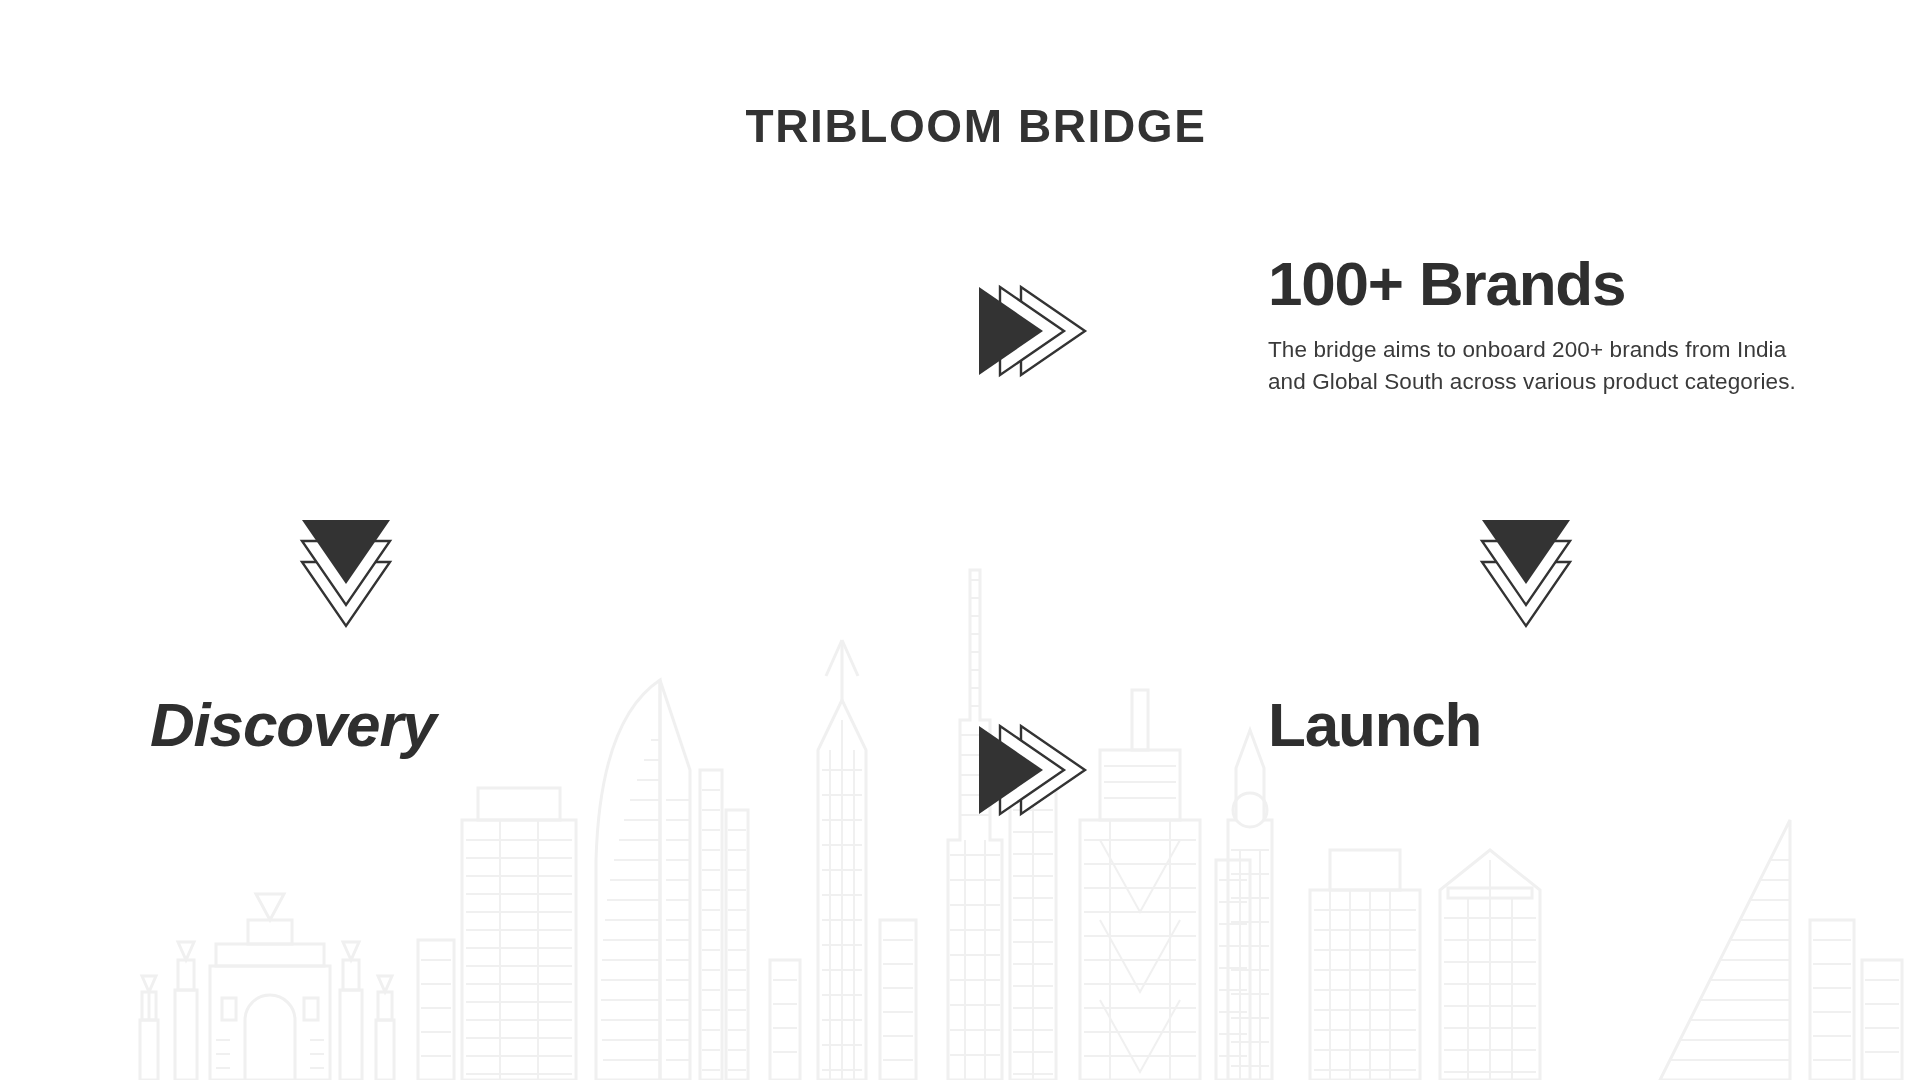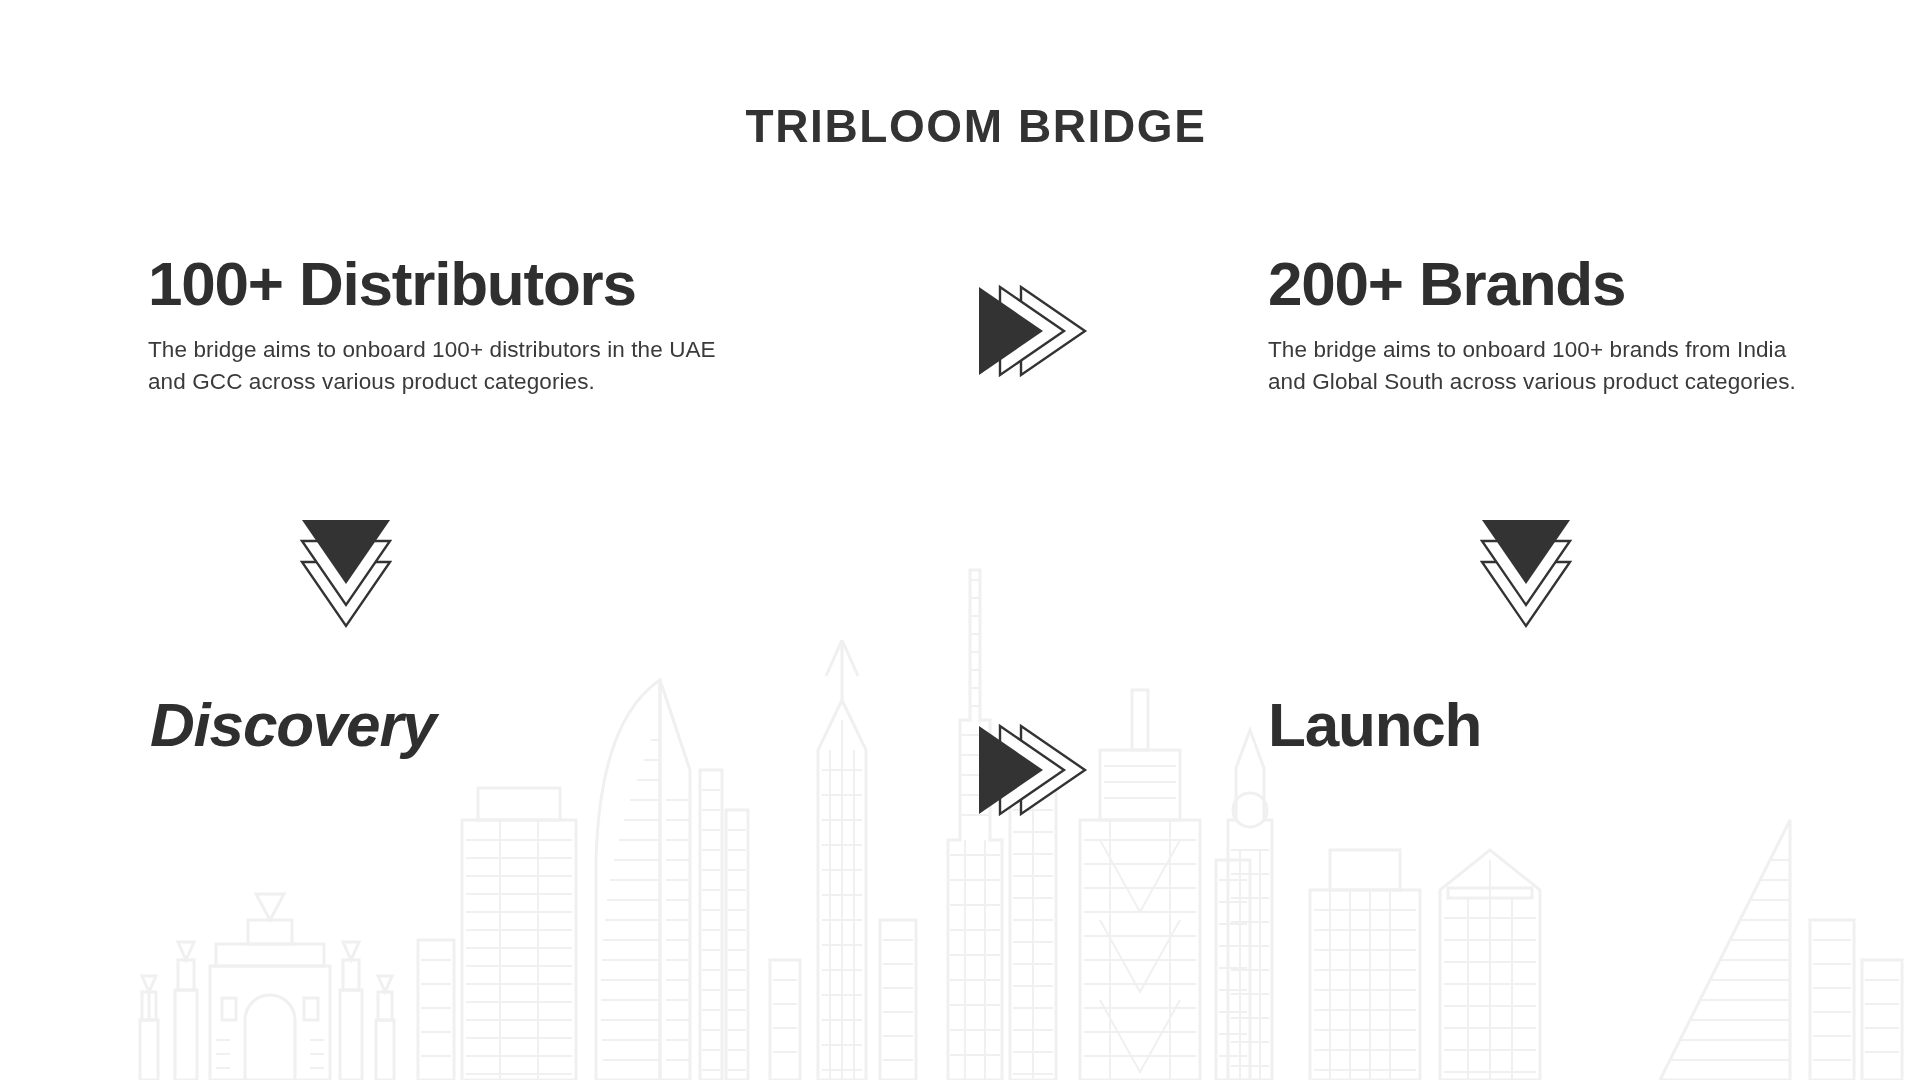--- a/index.html
+++ b/index.html
@@ -320,28 +320,24 @@
       </g>
 
     </g>
   </svg>
 </div>
 
 <div id="content">
 
   <h1 id="page-title">TRIBLOOM BRIDGE</h1>
 
-  <section class="panel" id="panel-distributors">
-    <h2 class="panel-heading">100+ Distributors</h2>
-    <p class="panel-body">The bridge aims to onboard 100+ distributors in the UAE and GCC across various product categories.</p>
-  </section>
 
   <section class="panel" id="panel-brands">
-    <h2 class="panel-heading">200+ Brands</h2>
-    <p class="panel-body">The bridge aims to onboard 100+ brands from India and Global South across various product categories.</p>
+    <h2 class="panel-heading">100+ Brands</h2>
+    <p class="panel-body">The bridge aims to onboard 200+ brands from India and Global South across various product categories.</p>
   </section>
 
   <section class="panel" id="panel-discovery">
     <h2 class="panel-heading">Discovery</h2>
   </section>
 
   <section class="panel" id="panel-launch">
     <h2 class="panel-heading">Launch</h2>
   </section>
 

